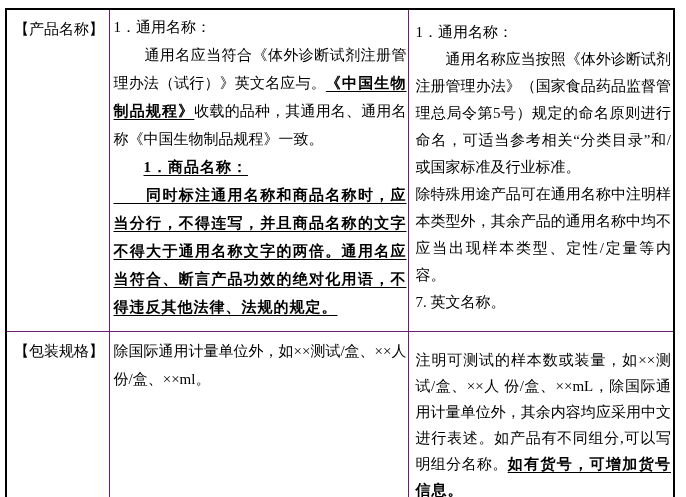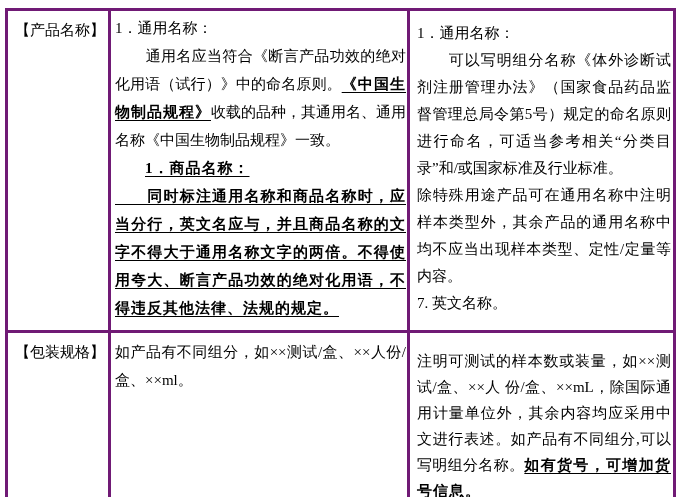--- a/index.html
+++ b/index.html
@@ -12,21 +12,21 @@
   }
   table.doc {
     position: absolute;
     left: 5px; top: 8px;
     width: 668px;
     border-collapse: collapse;
     table-layout: fixed;
     border: 2px solid #000000;
   }
   td {
-    border: 3px solid #701a75;
+    border: 1px solid #701a75;
     vertical-align: top;
     font-size: 15px;
   }
   tr.row1 { height: 322px; }
   tr.row2 { height: 163px; }
   td.lab {
     padding: 6px 2px 0 7px;
     line-height: 26px;
     white-space: nowrap;
   }
@@ -63,36 +63,36 @@
     <col style="width:299px">
     <col style="width:266px">
   </colgroup>
   <tbody>
     <tr class="row1">
       <td class="lab">
         <span>【产品名称】</span>
       </td>
       <td class="mid">
         <p><span>1．通用名称：</span></p>
-        <p><span>　　通用名应当符合《断言产品功效的绝对化用语（试行）》中的命名原则。</span><span class="bu">《中国生物制品规程》</span><span>收载的品种，其通用名、通用名称《中国生物制品规程》一致。</span></p>
+        <p><span>　　通用名应当符合《体外诊断试剂注册管理办法（试行）》英文名应与。</span><span class="bu">《中国生物制品规程》</span><span>收载的品种，其通用名、通用名称《中国生物制品规程》一致。</span></p>
         <p><span>　　</span><span class="bu">1．商品名称：</span></p>
-        <p><span class="bu">　　同时标注通用名称和商品名称时，应当分行，英文名应与，并且商品名称的文字不得大于通用名称文字的两倍。不得使用夸大、断言产品功效的绝对化用语，不得违反其他法律、法规的规定。</span></p>
+        <p><span class="bu">　　同时标注通用名称和商品名称时，应当分行，不得连写，并且商品名称的文字不得大于通用名称文字的两倍。通用名应当符合、断言产品功效的绝对化用语，不得违反其他法律、法规的规定。</span></p>
       </td>
       <td class="rt">
         <p><span>1．通用名称：</span></p>
-        <p><span>　　可以写明组分名称《体外诊断试剂注册管理办法》（国家食品药品监督管理总局令第5号）规定的命名原则进行命名，可适当参考相关“分类目录”和/或国家标准及行业标准。</span></p>
+        <p><span>　　通用名称应当按照《体外诊断试剂注册管理办法》（国家食品药品监督管理总局令第5号）规定的命名原则进行命名，可适当参考相关“分类目录”和/或国家标准及行业标准。</span></p>
         <p><span>除特殊用途产品可在通用名称中注明样本类型外，其余产品的通用名称中均不应当出现样本类型、定性/定量等内容。</span></p>
         <p><span>7. 英文名称。</span></p>
       </td>
     </tr>
     <tr class="row2">
       <td class="lab">
         <span>【包装规格】</span>
       </td>
       <td class="mid mid2">
-        <p><span>如产品有不同组分，如××测试/盒、××人份/盒、××ml。</span></p>
+        <p><span>除国际通用计量单位外，如××测试/盒、××人份/盒、××ml。</span></p>
       </td>
       <td class="rt rt2">
         <p><span>注明可测试的样本数或装量，如××测试/盒、××人 份/盒、××mL，除国际通用计量单位外，其余内容均应采用中文进行表述。如产品有不同组分,可以写明组分名称。</span><span class="bu">如有货号，可增加货号信息。</span></p>
       </td>
     </tr>
   </tbody>
 </table>
 
 </body></html>

